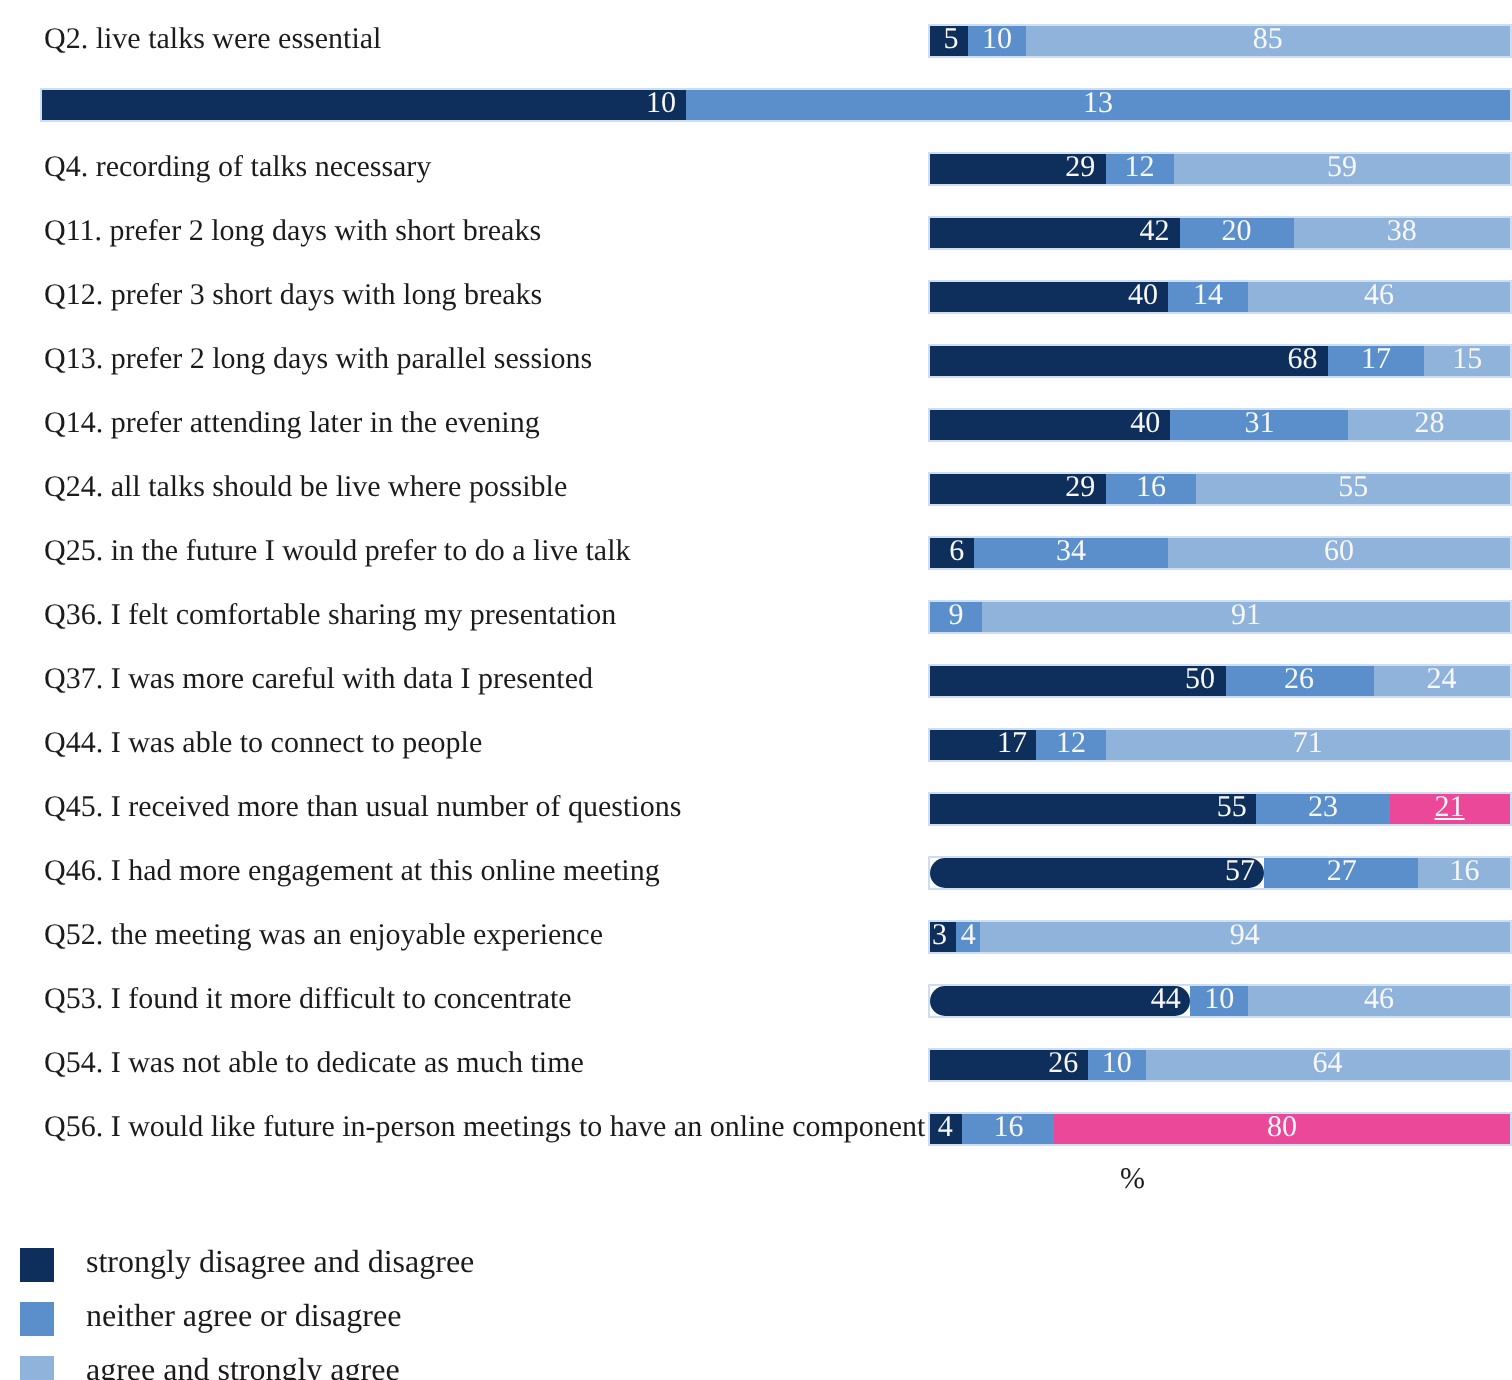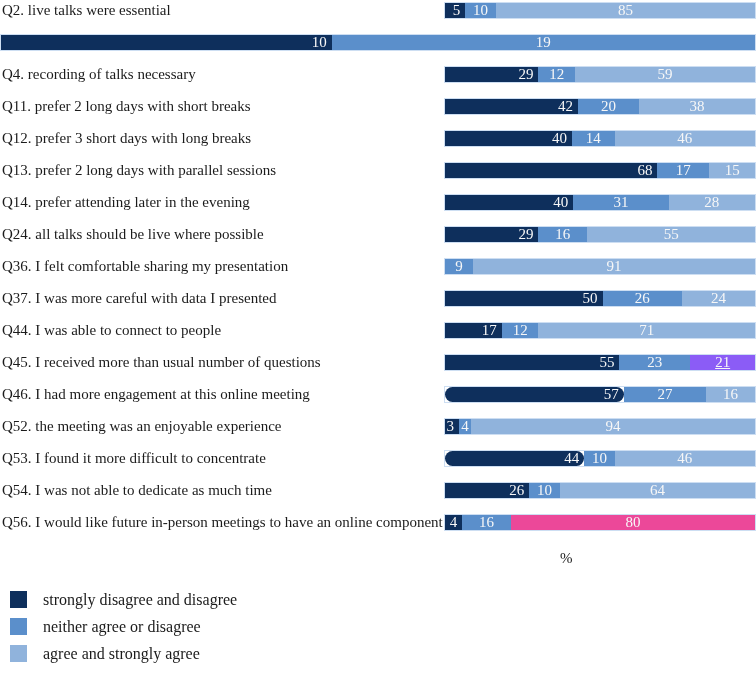--- a/index.html
+++ b/index.html
@@ -19,21 +19,22 @@
   }
   .chart-rows {
     display: flex;
     flex-direction: column;
     gap: 5px;
     padding-top: 2px;
   }
   .row {
     display: flex;
     height: 27px;
-    align-items: flex-start;
+    align-items: flex-end;
+    margin-left: 20px;
   }
   .cat {
     flex: 0 0 442px;
     width: 442px;
     display: flex;
     align-items: center;
     font-size: 15px;
     color: #1b1b1b;
     white-space: nowrap;
     padding-left: 2px;
@@ -69,21 +70,21 @@
     color: #1b1b1b;
   }
   .legend {
     margin: 24px 0 0 10px;
     display: flex;
     flex-direction: column;
     gap: 9px;
   }
   .legend-item {
     display: flex;
-    align-items: flex-start;
+    align-items: flex-end;
     gap: 16px;
   }
   .legend-swatch {
     width: 17px;
     height: 17px;
     flex: 0 0 17px;
   }
   .legend-label {
     font-size: 16px;
     color: #1b1b1b;
@@ -108,21 +109,21 @@
             <span>85</span>
           </div>
         </div>
       </div>
       <div class="row">
         <div class="bar">
           <div class="seg align-end" style="flex-grow: 10; background: rgb(14, 47, 92);">
             <span>10</span>
           </div>
           <div class="seg align-center" style="flex-grow: 13; background: rgb(91, 143, 203);">
-            <span>19</span>
+            <span>13</span>
           </div>
         </div>
       </div>
       <div class="row">
         <div class="cat">Q4. recording of talks necessary</div>
         <div class="bar">
           <div class="seg align-end" style="flex-grow: 29; background: rgb(14, 47, 92);">
             <span>29</span>
           </div>
           <div class="seg align-center" style="flex-grow: 12; background: rgb(91, 143, 203);">
@@ -197,20 +198,34 @@
           </div>
           <div class="seg align-center" style="flex-grow: 16; background: rgb(91, 143, 203);">
             <span>16</span>
           </div>
           <div class="seg align-center" style="flex-grow: 55; background: rgb(144, 179, 220);">
             <span>55</span>
           </div>
         </div>
       </div>
       <div class="row">
+        <div class="cat">Q25. in the future I would prefer to do a live talk</div>
+        <div class="bar">
+          <div class="seg align-end" style="flex-grow: 6; background: rgb(14, 47, 92);">
+            <span>6</span>
+          </div>
+          <div class="seg align-center" style="flex-grow: 34; background: rgb(91, 143, 203);">
+            <span>34</span>
+          </div>
+          <div class="seg align-center" style="flex-grow: 60; background: rgb(144, 179, 220);">
+            <span>60</span>
+          </div>
+        </div>
+      </div>
+      <div class="row">
         <div class="cat">Q36. I felt comfortable sharing my presentation</div>
         <div class="bar">
           <div class="seg align-center" style="flex-grow: 9; background: rgb(91, 143, 203);">
             <span>9</span>
           </div>
           <div class="seg align-center" style="flex-grow: 91; background: rgb(144, 179, 220);">
             <span>91</span>
           </div>
         </div>
       </div>
@@ -244,21 +259,21 @@
       </div>
       <div class="row">
         <div class="cat">Q45. I received more than usual number of questions</div>
         <div class="bar">
           <div class="seg align-end" style="flex-grow: 55; background: rgb(14, 47, 92);">
             <span>55</span>
           </div>
           <div class="seg align-center" style="flex-grow: 23; background: rgb(91, 143, 203);">
             <span>23</span>
           </div>
-          <div class="seg align-center" style="flex-grow: 21; background: #8b5cf6; text-decoration: underline;">
+          <div class="seg align-center" style="flex-grow: 21; background: #ec4899; text-decoration: underline;">
             <span>21</span>
           </div>
         </div>
       </div>
       <div class="row">
         <div class="cat">Q46. I had more engagement at this online meeting</div>
         <div class="bar">
           <div class="seg align-end" style="flex-grow: 57; background: rgb(14, 47, 92); border-radius: 10px;">
             <span>57</span>
           </div>

